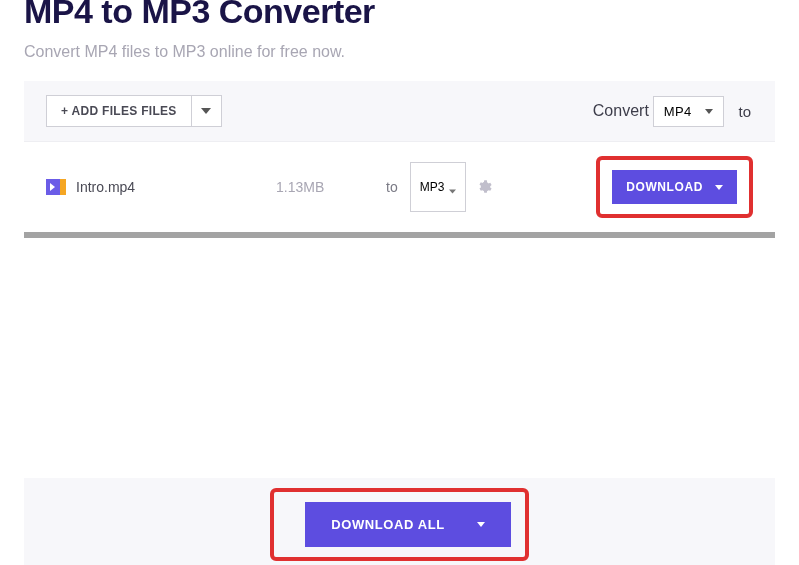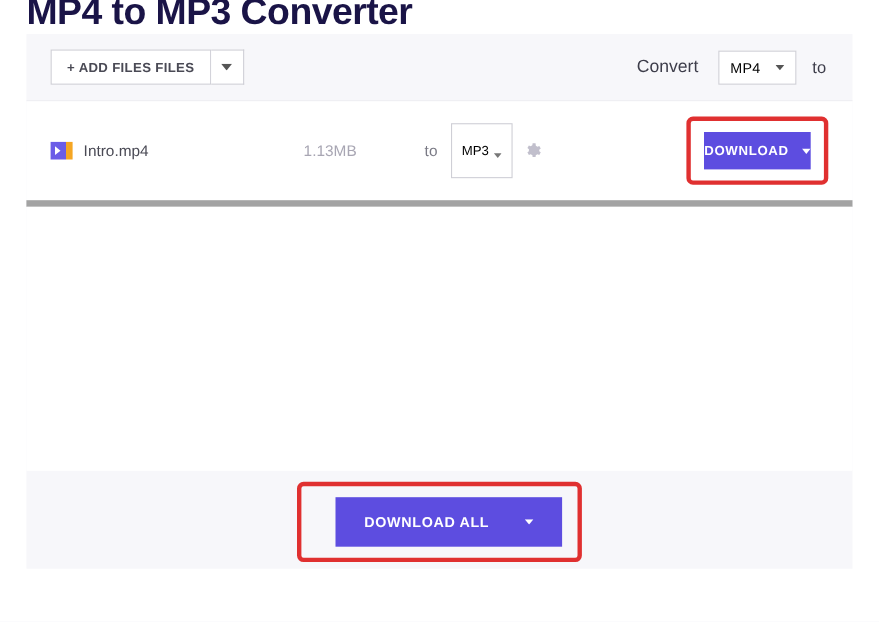--- a/index.html
+++ b/index.html
@@ -67,21 +67,21 @@
       width: 10px;
       height: 6px;
       fill: #555;
     }
     .toolbar-spacer {
       flex: 1;
     }
     .convert-label {
       font-size: 16px;
       color: #3d3d4a;
-      margin-right: 18px;
+      margin-right: 4px;
     }
     .format-select {
       border: 1px solid #cfcfd6;
       background: #fff;
       padding: 7px 10px;
       font-size: 13px;
       display: flex;
       align-items: center;
       gap: 14px;
       cursor: pointer;
@@ -174,21 +174,21 @@
     }
     .download-wrap {
       border: 4px solid #e03030;
       border-radius: 6px;
       padding: 10px 12px;
     }
     .download-btn {
       background: #5d4de0;
       color: #fff;
       border: none;
-      padding: 10px 0;
+      padding: 10px 14px;
       font-size: 12px;
       font-weight: 700;
       letter-spacing: 0.6px;
       display: flex;
       align-items: center;
       gap: 12px;
       cursor: pointer;
     }
     .download-btn svg {
       width: 8px;
@@ -239,20 +239,21 @@
       width: 8px;
       height: 5px;
       fill: #fff;
     }
   </style>
 </head>
 <body>
 
 <div class="page-header">
   <h1 class="page-title">MP4 to MP3 Converter</h1>
+  <p class="page-subtitle">Convert MP4 files to MP3 online for free now.</p>
 </div>
 
 <div class="converter-panel">
   <div class="toolbar">
     <div class="add-files-group">
       <button class="add-files-btn">+ ADD FILES FILES</button>
       <button class="add-files-caret">
         <svg viewBox="0 0 10 6">
             <path d="M0 0l5 6 5-6z"></path>
           </svg>

